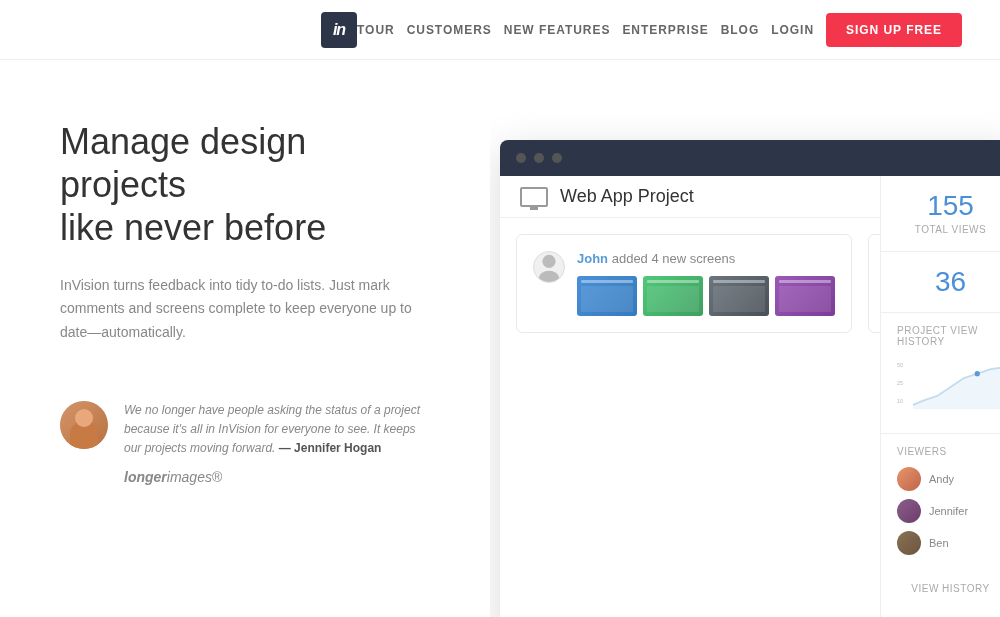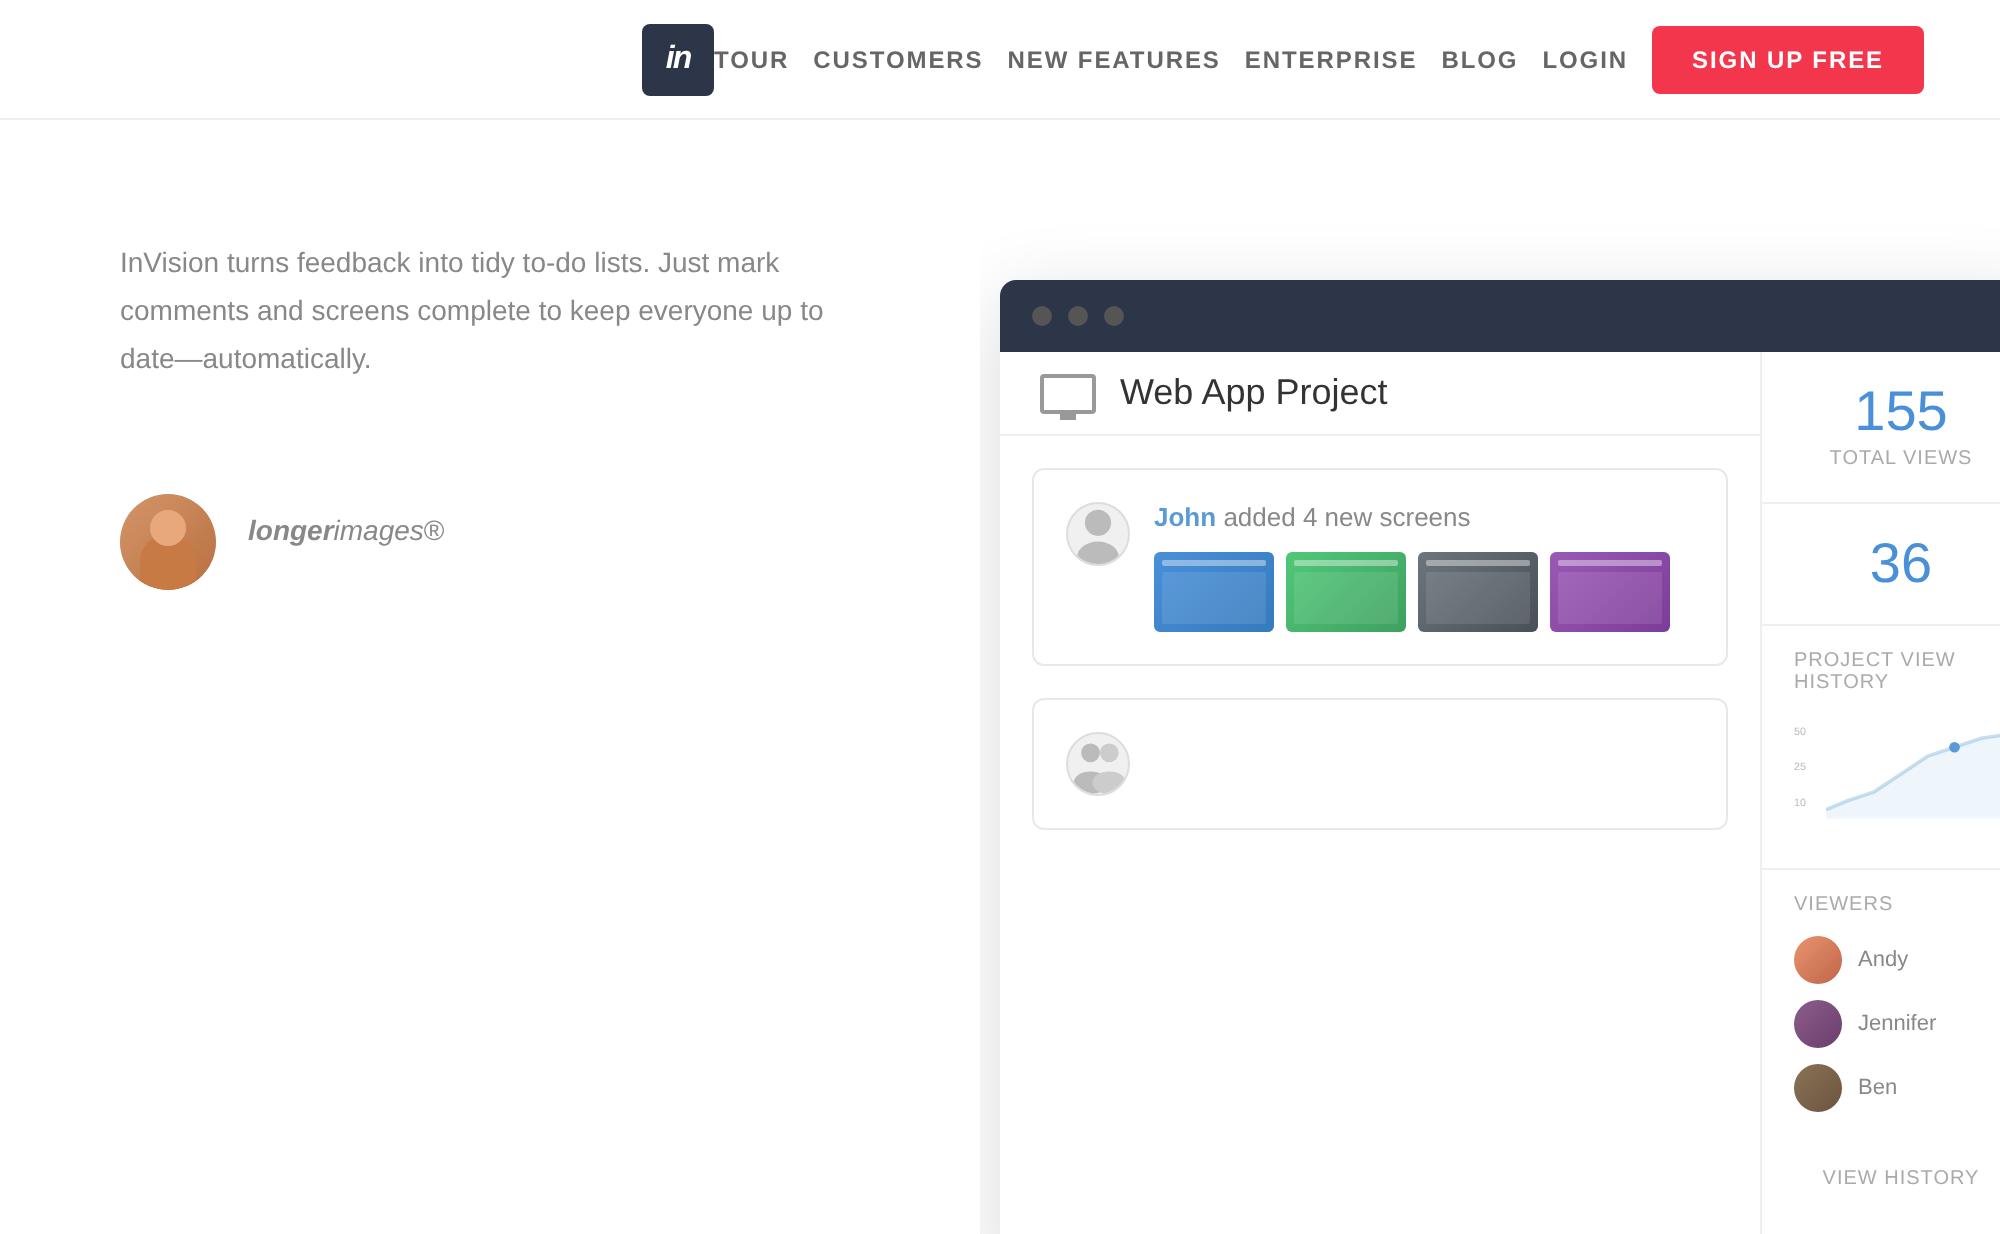--- a/index.html
+++ b/index.html
@@ -211,21 +211,21 @@
     .project-title {
       font-size: 18px;
       color: #333;
       font-weight: 400;
     }
 
     
     .activity-feed {
       padding: 16px;
       display: flex;
-      flex-direction: column;
+      flex-direction: row;
       gap: 16px;
     }
     .activity-card {
       background: #fff;
       border: 1px solid #e8e8e8;
       border-radius: 6px;
       padding: 16px;
       display: flex;
       gap: 12px;
     }
@@ -419,26 +419,34 @@
     <a class="nav-item">ENTERPRISE</a>
     <a class="nav-item">BLOG</a>
     <a class="nav-item">LOGIN</a>
     <button class="btn-signup">SIGN UP FREE</button>
   </nav>
 </header>
 
 <div class="main">
 
   <div class="left-panel">
+    <h1 class="headline">
+      <span>Manage design projects</span><br>
+      <span>like never before</span>
+    </h1>
     <p class="subtext">InVision turns feedback into tidy to-do lists. Just mark comments and screens complete to keep everyone up to date—automatically.</p>
     <div class="testimonial">
       <div class="avatar-small">
         <div class="avatar-small-img"></div>
       </div>
       <div>
+        <p class="testimonial-text">
+          <em>We no longer have people asking the status of a project because it's all in InVision for everyone to see. It keeps our projects moving forward.</em>
+          <strong>— Jennifer Hogan</strong>
+        </p>
         <div class="company-logo">
           <span>longer</span><span style="font-weight:300;">images</span>®
         </div>
       </div>
     </div>
   </div>
 
   <div class="right-panel">
     <div class="app-window">
 

